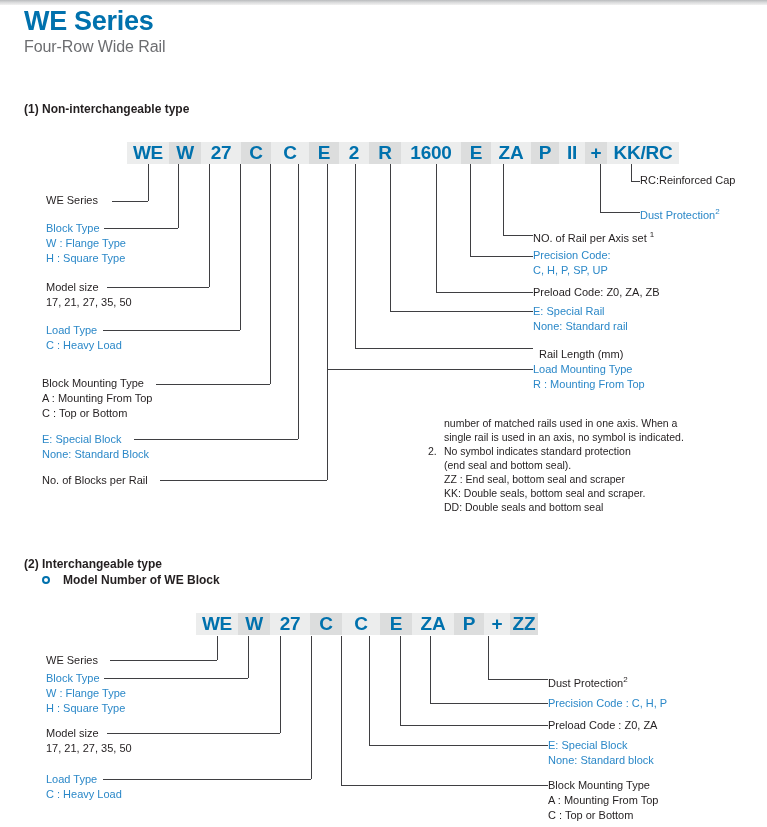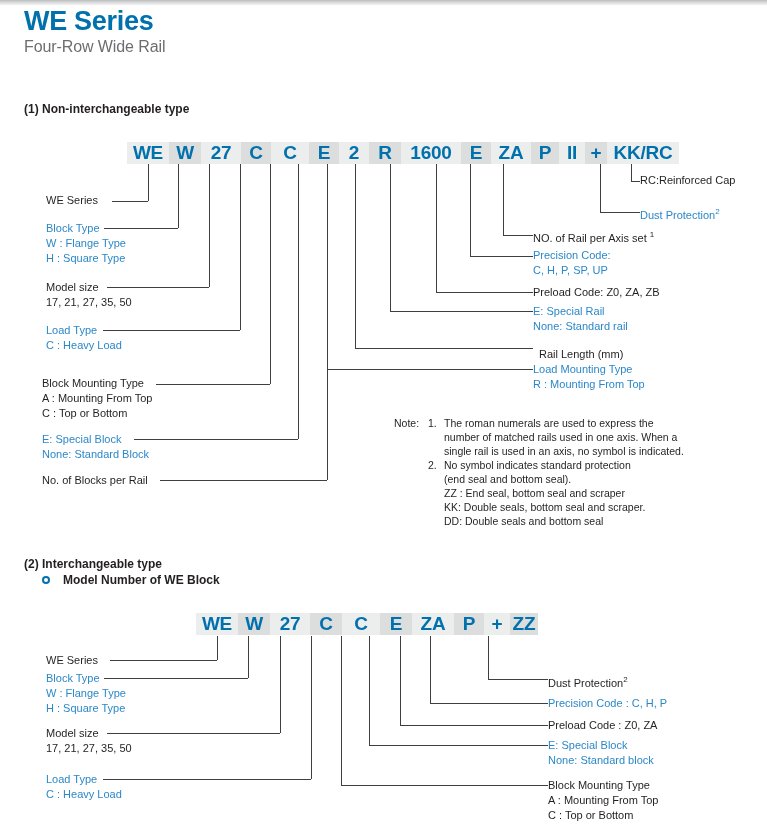--- a/index.html
+++ b/index.html
@@ -237,25 +237,20 @@
     </div>
     <div class="callout" style="top: 362px; left: 533px;">
       <span class="ln c-blue">Load Mounting Type</span>
       <span class="ln c-blue">R : Mounting From Top</span>
     </div>
   </div>
 
 <div class="note-block" style="left:394px; top:416px;">
   <div id="note-root">
       <div class="note-row">
-        <span class="note-label">Note:</span>
-        <span class="note-num">1.</span>
-        <span class="note-text">The roman numerals are used to express the</span>
-      </div>
-      <div class="note-row">
         <span class="note-label"></span>
         <span class="note-num"></span>
         <span class="note-text">number of matched rails used in one axis. When a</span>
       </div>
       <div class="note-row">
         <span class="note-label"></span>
         <span class="note-num"></span>
         <span class="note-text">single rail is used in an axis, no symbol is indicated.</span>
       </div>
       <div class="note-row">

